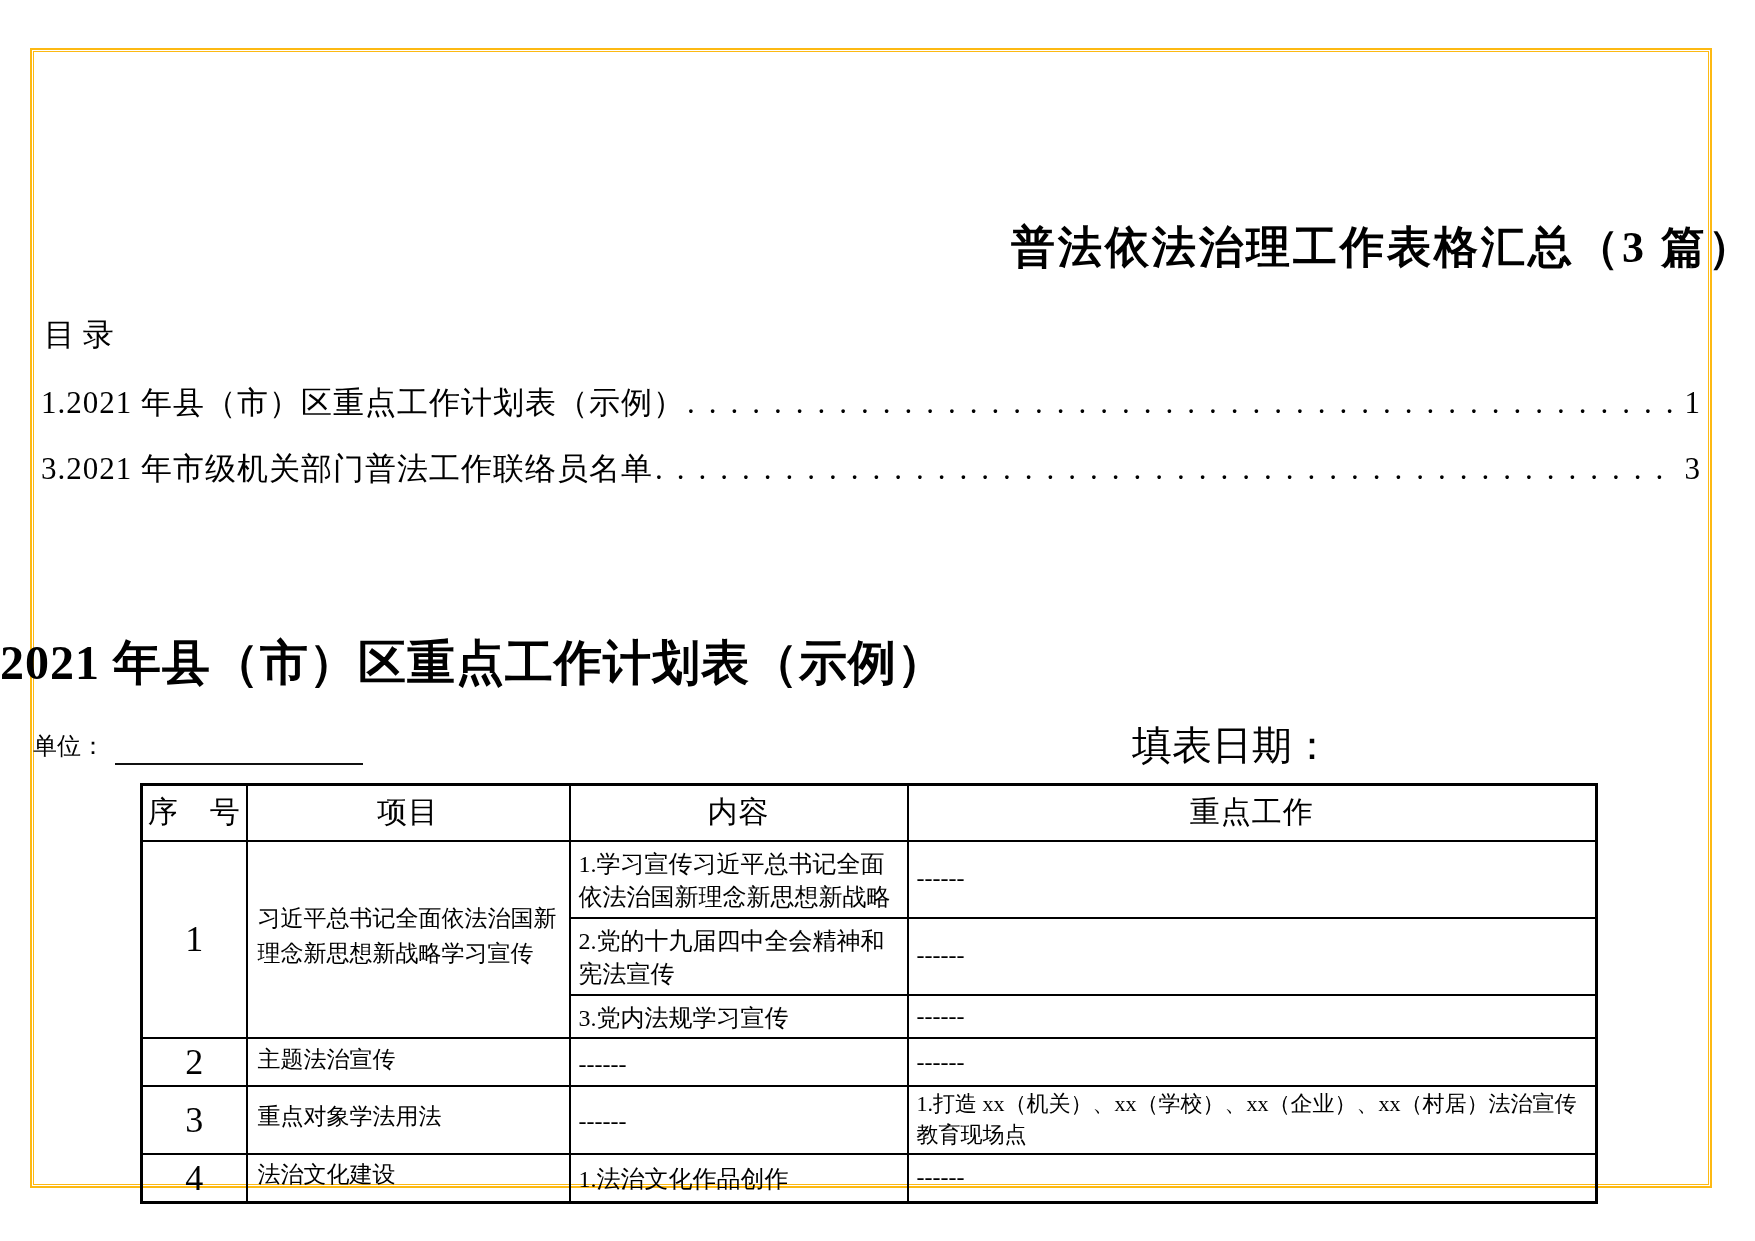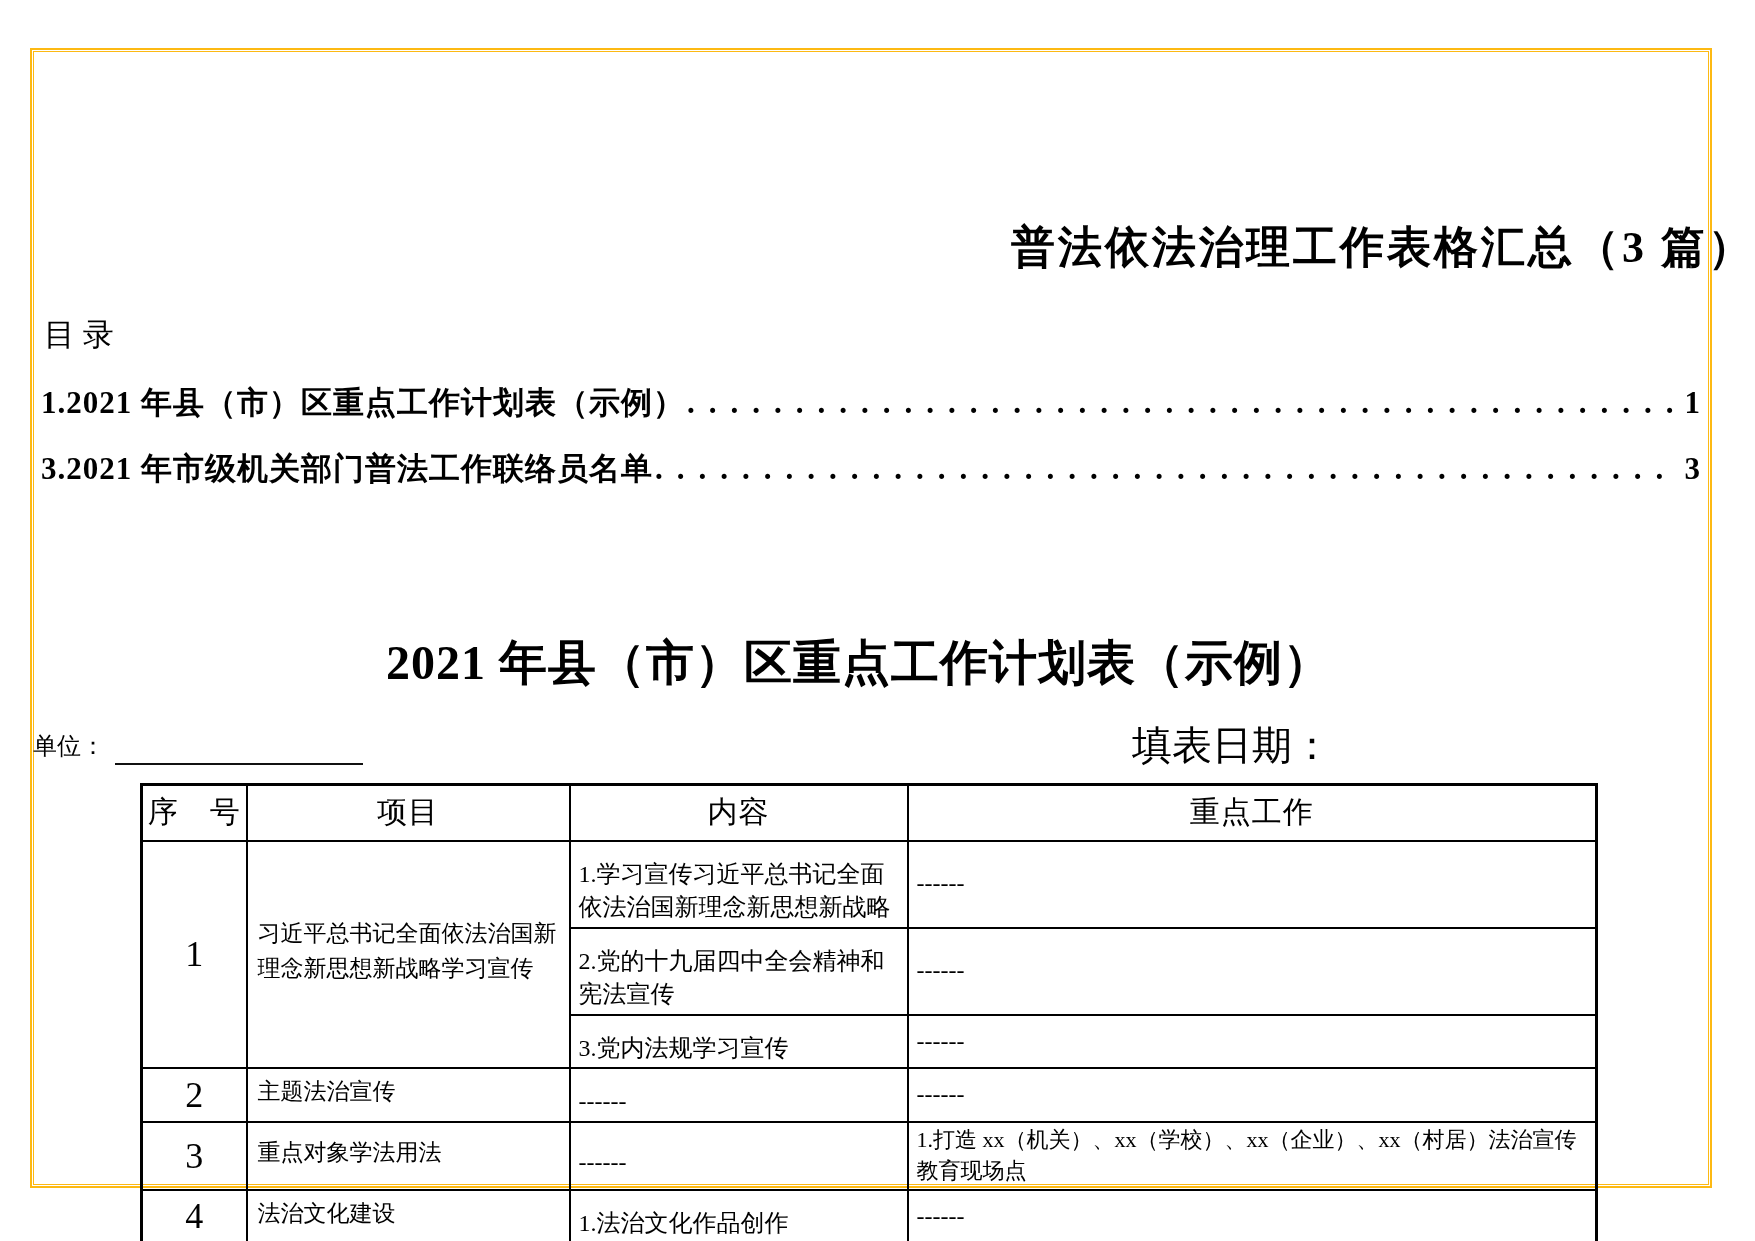--- a/index.html
+++ b/index.html
@@ -5,39 +5,39 @@
   * { margin:0; padding:0; box-sizing:border-box; }
   html,body { width:1755px; height:1241px; background:#ffffff; overflow:hidden;
     font-family:"Liberation Serif","DejaVu Serif",serif; color:#000; }
   .page-frame { position:absolute; left:30px; top:48px; width:1682px; height:1140px;
     border:2px solid #FDB913; box-shadow: inset 0 0 0 1px #ffffff, inset 0 0 0 2px #FDB913; }
   .main-title { position:absolute; left:0; top:222px; width:1755px; text-align:right;
     font-size:44px; font-weight:bold; letter-spacing:3px; line-height:52px; }
   .toc-label { position:absolute; left:44px; top:316px; font-size:31px; line-height:38px; }
   .toc-list { position:absolute; left:41px; top:384px; width:1660px; }
   .toc-row { display:flex; align-items:baseline; height:38px; line-height:38px;
-    margin-bottom:28px; font-size:31px; letter-spacing:1px; white-space:nowrap;font-weight:bold; }
+    margin-bottom:28px; font-size:31px; letter-spacing:1px; white-space:nowrap; }
   .toc-text { flex:0 0 auto; }
   .toc-leader { flex:1 1 auto; overflow:hidden; margin:0 8px 0 2px; }
   .toc-leader::after { content:"..................................................................................................."; letter-spacing:14px; font-size:31px; }
   .toc-page { flex:0 0 auto; text-align:right; }
-  .section-title { position:absolute; left:0; top:636px; width:1670px; text-align:center;
-    font-size:48px; font-weight:bold; letter-spacing:1px; line-height:54px;margin-left:24px; }
+  .section-title { position:absolute; left:0; top:636px; width:1670px; text-align:left;
+    font-size:48px; font-weight:bold; letter-spacing:1px; line-height:54px; }
   .meta-unit { position:absolute; left:33px; top:724px; font-size:24px; line-height:44px; }
   .unit-underline { position:absolute; left:115px; top:763px; width:248px; height:0;
     border-bottom:2px solid #111; }
   .meta-date { position:absolute; left:1132px; top:724px; font-size:40px; line-height:44px; }
   table.plan { position:absolute; left:140px; top:783px; width:1455px;
     border-collapse:collapse; table-layout:fixed; border:3px solid #000; }
   table.plan th, table.plan td { border:2px solid #000; overflow:hidden; }
   table.plan th { font-size:30px; font-weight:normal; text-align:center; vertical-align:middle;
     letter-spacing:1px; }
   td.c-no { text-align:center; vertical-align:middle; font-size:36px; }
   td.c-project { font-size:23px; padding:2px 8px 8px 10px; vertical-align:middle; line-height:1.55; }
-  td.c-content { font-size:24px; padding:16px 6px 2px 8px; vertical-align:middle; line-height:1.4; }
+  td.c-content { font-size:24px; padding:6px 6px 2px 8px; vertical-align:middle; line-height:1.4; }
   td.c-key { font-size:24px; padding:2px 6px 2px 8px; vertical-align:middle; line-height:1.4; }
   td.c-key.small { font-size:22px; }
   tr.h-head { height:56px; } tr.h-r1a { height:69px; } tr.h-r1b { height:66px; }
   tr.h-r1c { height:32px; } tr.h-r2 { height:48px; } tr.h-r3 { height:60px; }
   tr.h-r4 { height:46px; }
 </style>
 </head>
 <body>
 
 <div class="page-frame"></div>

